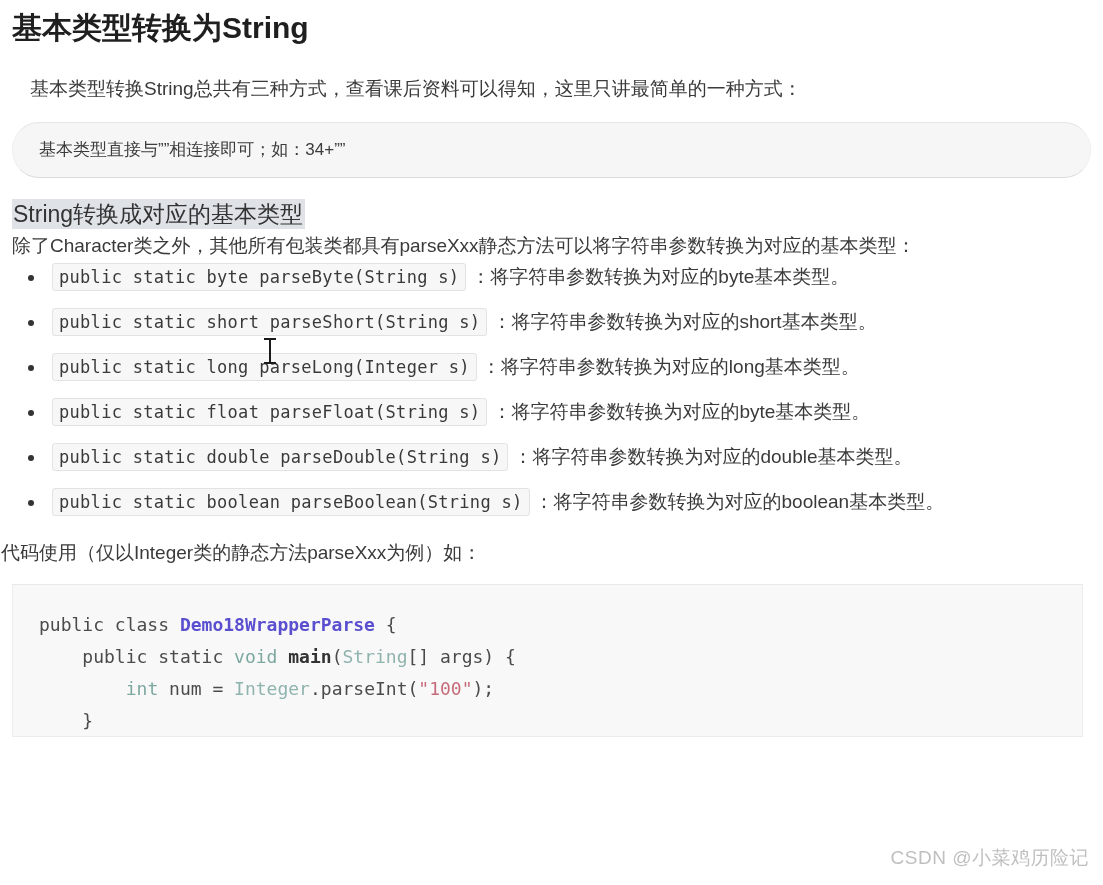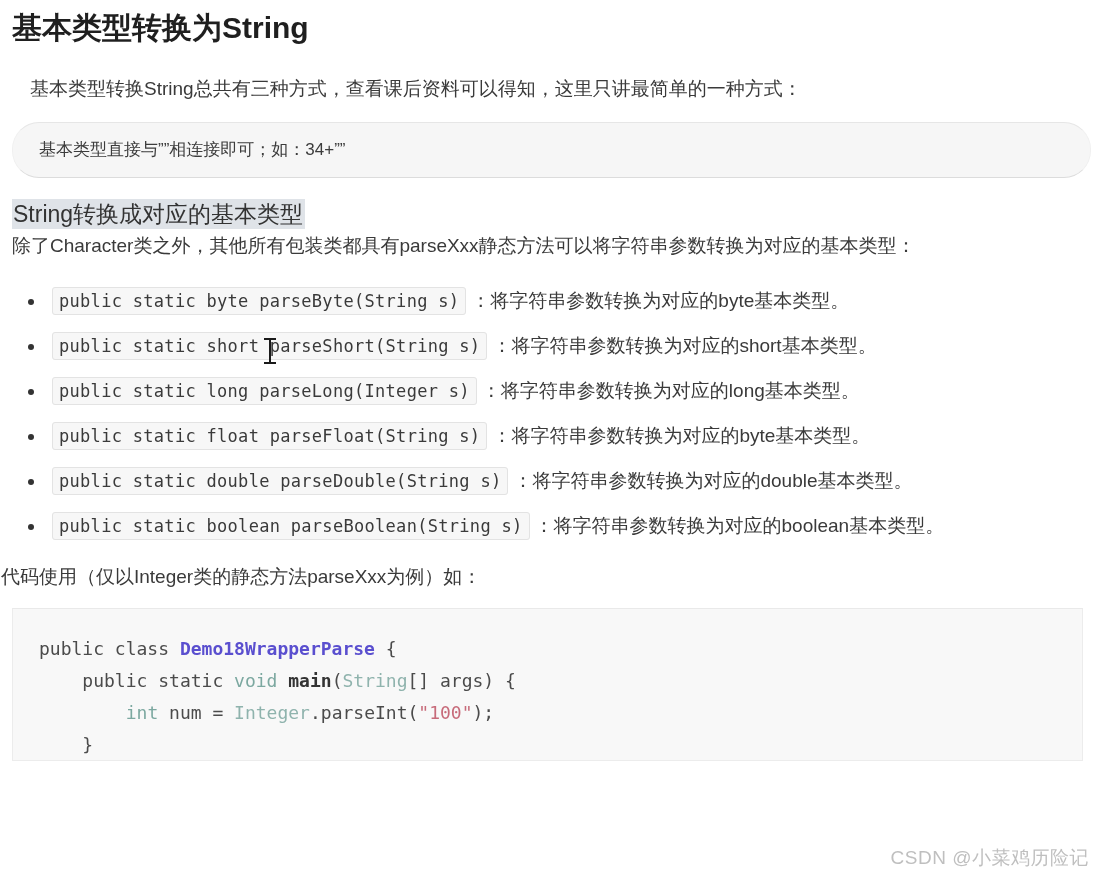--- a/index.html
+++ b/index.html
@@ -84,21 +84,21 @@
     color: #333333;
     background: #dfe3e8;
     padding: 2px 2px 2px 1px;
     box-decoration-break: clone;
     -webkit-box-decoration-break: clone;
   }
 
   
   .method-list {
     list-style: none;
-    margin: 24px 0 0 0;
+    margin: 0 0 0 0;
     padding: 0;
   }
   .method-list li {
     position: relative;
     padding-left: 52px;
     margin-bottom: 13px;
     font-size: 19px;
     line-height: 32px;
     color: #3a3a3a;
     white-space: nowrap;

